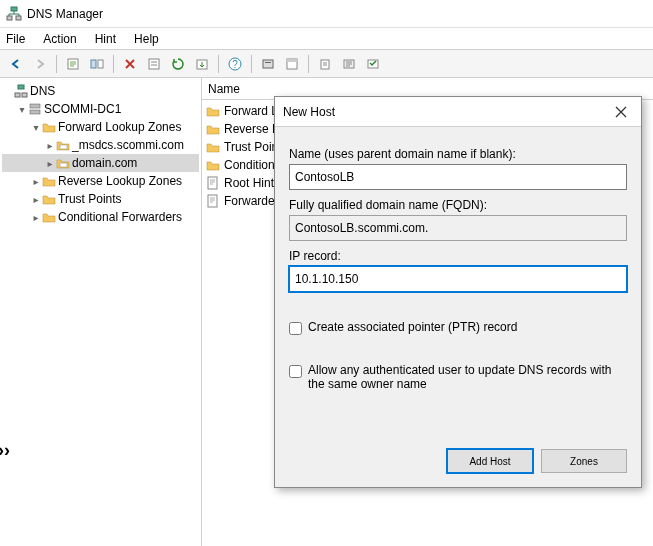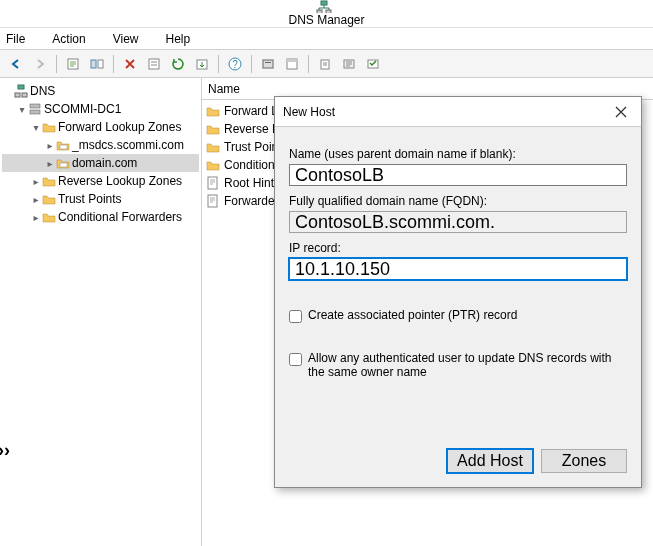--- a/index.html
+++ b/index.html
@@ -1,19 +1,19 @@
 <!DOCTYPE html>
 <html><head>
 <meta charset="utf-8">
 <style>
 * { box-sizing: border-box; margin: 0; padding: 0; }
 body { font-family: "Segoe UI", Tahoma, sans-serif; font-size: 12px; background: #fff; color: #000; width: 653px; height: 546px; overflow: hidden; position: relative; }
-.titlebar { height: 28px; display: flex; align-items: center; padding: 0 6px; background: #fff; border-bottom: 1px solid #e0e0e0; flex-direction: column; }
+.titlebar { height: 28px; display: flex; align-items: center; padding: 0 6px; background: #fff; border-bottom: 1px solid #e0e0e0; }
 .titlebar svg { margin-right: 5px; }
-.menubar { height: 22px; display: flex; align-items: center; padding: 0 6px; gap: 27px; border-bottom: 1px solid #d0d0d0; }
+.menubar { height: 22px; display: flex; align-items: center; padding: 0 6px; gap: 18px; border-bottom: 1px solid #d0d0d0; }
 .menubar span { cursor: default; }
 .toolbar { height: 28px; display: flex; align-items: center; padding: 0 6px; gap: 4px; border-bottom: 1px solid #d0d0d0; background: #f5f5f5; }
 .toolbar .tbtn { width: 20px; height: 20px; display: flex; align-items: center; justify-content: center; border: 1px solid transparent; }
 .toolbar .sep { width: 1px; height: 18px; background: #c0c0c0; margin: 0 2px; }
 .content { display: flex; height: calc(546px - 28px - 22px - 28px); }
 .tree { width: 202px; border-right: 1px solid #d0d0d0; padding: 4px 2px; overflow: hidden; white-space: nowrap; }
 .tree-row { display: flex; align-items: center; height: 18px; cursor: default; }
 .tree-row.selected { background: #d8d8d8; }
 .tree-row .exp { width: 12px; text-align: center; color: #666; font-size: 10px; }
 .tree-row .lbl { margin-left: 2px; }
@@ -22,27 +22,27 @@
 .colhead { height: 22px; border-bottom: 1px solid #d0d0d0; display: flex; align-items: center; padding-left: 6px; background: #fff; font-weight: normal; }
 .list { padding: 2px 4px; }
 .list-row { display: flex; align-items: center; height: 18px; gap: 4px; }
 .arrows { position: absolute; left: -2px; top: 440px; font-size: 18px; font-weight: bold; }
 
 .dialog { position: absolute; left: 274px; top: 96px; width: 368px; height: 392px; background: #f0f0f0; border: 1px solid #888; box-shadow: 3px 3px 8px rgba(0,0,0,0.3); display: flex; flex-direction: column; }
 .dlg-title { height: 30px; background: #fff; display: flex; align-items: center; justify-content: space-between; padding: 0 8px; border-bottom: 1px solid #d0d0d0; }
 .dlg-close { width: 24px; height: 24px; display: flex; align-items: center; justify-content: center; font-size: 14px; cursor: default; }
 .dlg-body { padding: 12px 14px; flex: 1; }
 .fld-label { margin-top: 8px; margin-bottom: 3px; }
-.fld-input { width: 100%; height: 22px; border: 1px solid #7a7a7a; padding: 0 5px; font-family: inherit; font-size: 18px; background: #fff; }
+.fld-input { width: 100%; height: 22px; border: 1px solid #7a7a7a; padding: 12px 5px; font-family: inherit; font-size: 12px; background: #fff; }
 .fld-input.ro { background: #f0f0f0; border: 1px solid #a0a0a0; }
 .fld-input.focus { border: 1px solid #0078d7; outline: 1px solid #0078d7; }
 .chk-row { display: flex; align-items: flex-start; margin-top: 28px; gap: 6px; }
 .chk-row input { margin-top: 2px; }
 .dlg-foot { padding: 10px 14px 14px; display: flex; justify-content: flex-end; gap: 8px; }
-.btn { width: 86px; height: 24px; border: 1px solid #adadad; background: #e1e1e1; font-family: inherit; font-size: 16px; cursor: default; }
+.btn { width: 86px; height: 24px; border: 1px solid #adadad; background: #e1e1e1; font-family: inherit; font-size: 10px; cursor: default; }
 .btn.primary { border: 1px solid #0078d7; outline: 1px solid #0078d7; }
 
 .ico-folder { fill: #f5c85f; stroke: #b88a2b; stroke-width: 0.5; }
 .ico-server { fill: #bcbcbc; stroke: #555; stroke-width: 0.5; }
 </style>
 </head>
 <body>
 
 <div class="titlebar">
   <svg width="16" height="16">
@@ -50,21 +50,21 @@
       <rect x="1" y="10" width="5" height="4" fill="#ccc" stroke="#666"></rect>
       <rect x="10" y="10" width="5" height="4" fill="#ccc" stroke="#666"></rect>
       <path d="M8 5 v3 M8 8 h-5 v2 M8 8 h5 v2" stroke="#376" fill="none"></path>
     </svg>
   <span>DNS Manager</span>
 </div>
 
 <div class="menubar">
   <span>File</span>
   <span>Action</span>
-  <span>View</span>
+  <span>Hint</span>
   <span>Help</span>
 </div>
 
 <div class="toolbar">
   <div class="tbtn">
       <svg width="14" height="14">
         <path d="M9 3 L4 7 L9 11" fill="none" stroke="#0a64a4" stroke-width="2"></path>
       </svg>
     </div>
   <div class="tbtn">

